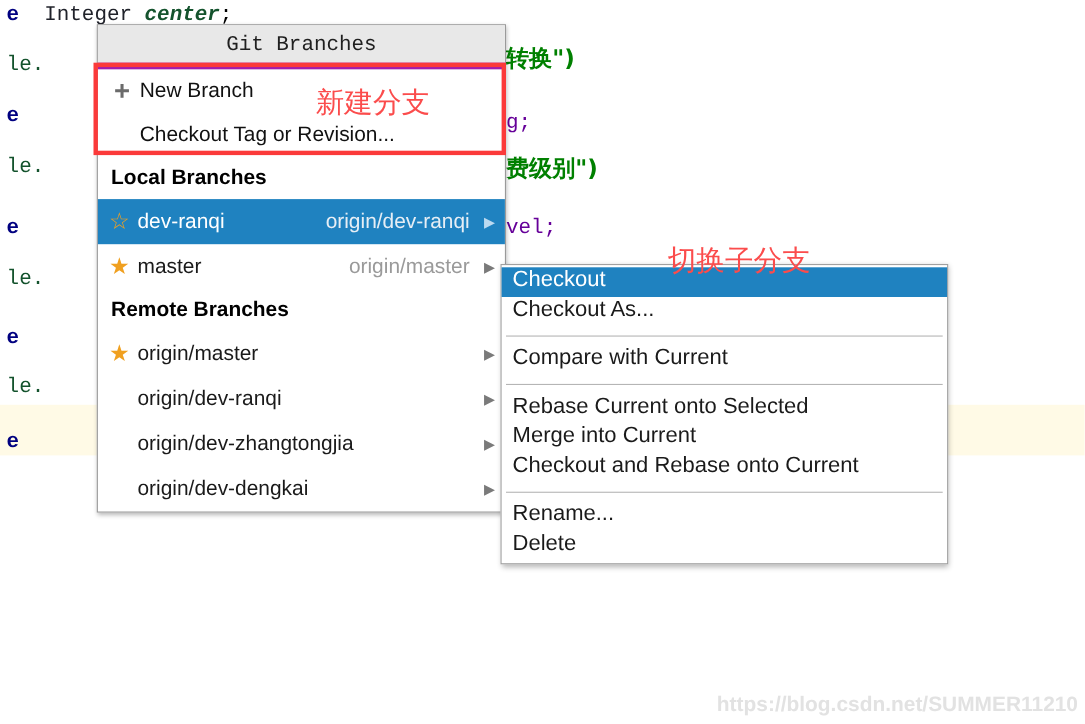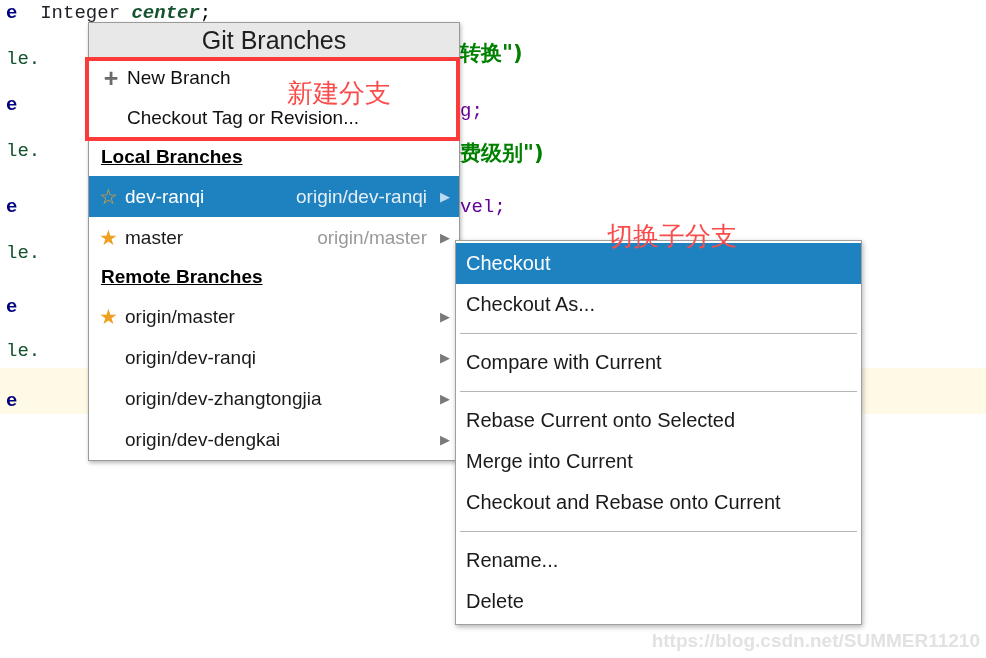--- a/index.html
+++ b/index.html
@@ -55,26 +55,27 @@
     top: 22px;
     width: 370px;
     background: #ffffff;
     border: 1px solid #9a9a9a;
     box-shadow: 1px 2px 4px rgba(0,0,0,0.28);
     z-index: 20;
   }
   #gb-title {
     height: 34px;
     background: #e8e8e8;
-    border-bottom: 1px solid #a21caf;
+    border-bottom: 6px solid #a21caf;
     display: flex;
     align-items: center;
     justify-content: center;
-    font-size: 25px;
+    font-size: 19px;
     color: #1f1f1f;
+    font-family: Liberation Mono, monospace;
   }
   .gb-item {
     height: 40px;
     display: flex;
     align-items: center;
     padding: 0 10px;
     font-size: 19px;
     color: #111111;
     box-sizing: border-box;
   }
@@ -90,21 +91,20 @@
   .gb-item .indent { width: 28px; flex: none; }
   .gb-section {
     height: 38px;
     display: flex;
     align-items: center;
     padding: 0 12px;
     font-size: 19px;
     font-weight: bold;
     color: #000000;
     box-sizing: border-box;
-    text-decoration: underline;
   }
   .gb-branch {
     height: 41px;
     display: flex;
     align-items: center;
     padding: 0 6px 0 10px;
     font-size: 19px;
     color: #1a1a1a;
     box-sizing: border-box;
   }
@@ -185,23 +185,22 @@
     left: 455px;
     top: 240px;
     width: 405px;
     background: #ffffff;
     border: 1px solid #a0a0a0;
     box-shadow: 1px 2px 5px rgba(0,0,0,0.30);
     z-index: 30;
     padding: 2px 0 2px 0;
   }
   .ctx-item {
-    height: 41px;
-    display: flex;
-    align-items: center;
+    height: 27px;
+    display: flex;
     padding: 0 10px;
     font-size: 20px;
     color: #1a1a1a;
     box-sizing: border-box;
   }
   .ctx-item.selected {
     background: #1f82c0;
     color: #ffffff;
   }
   .ctx-sep {

